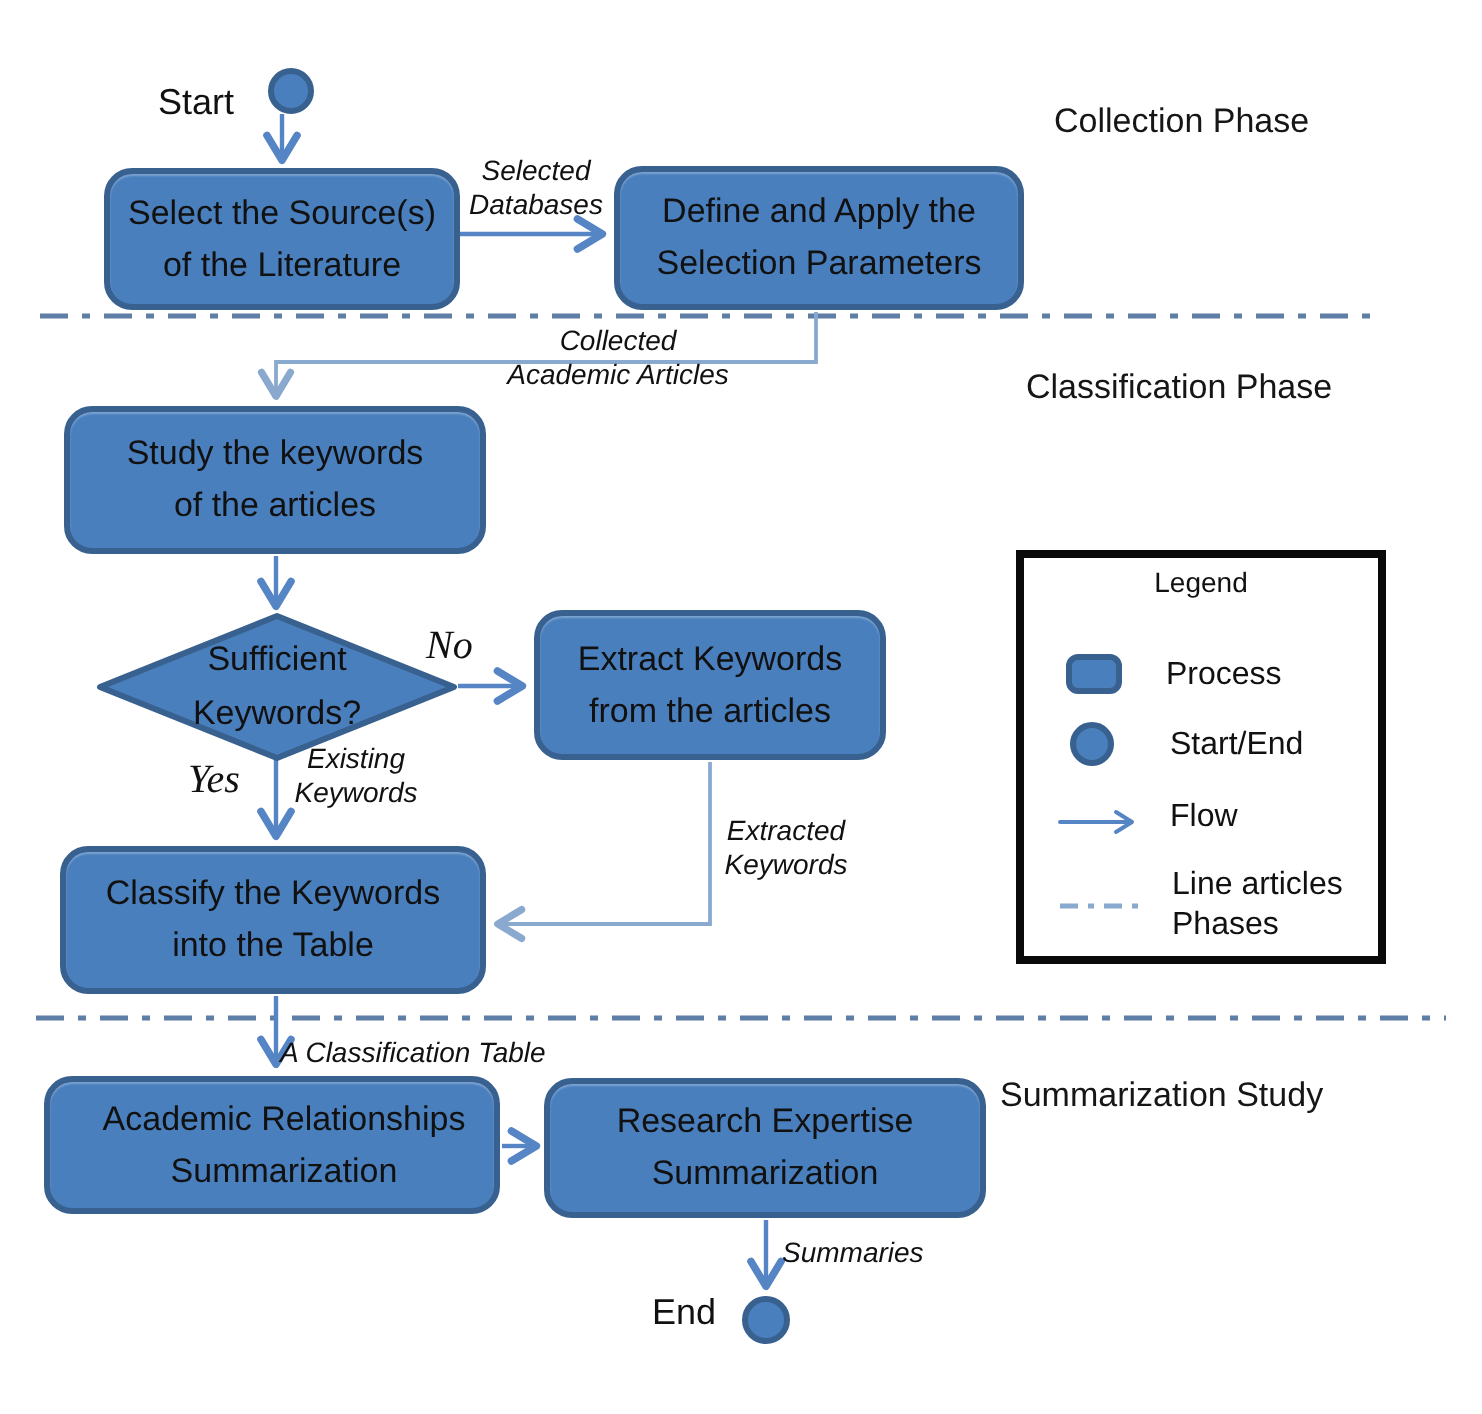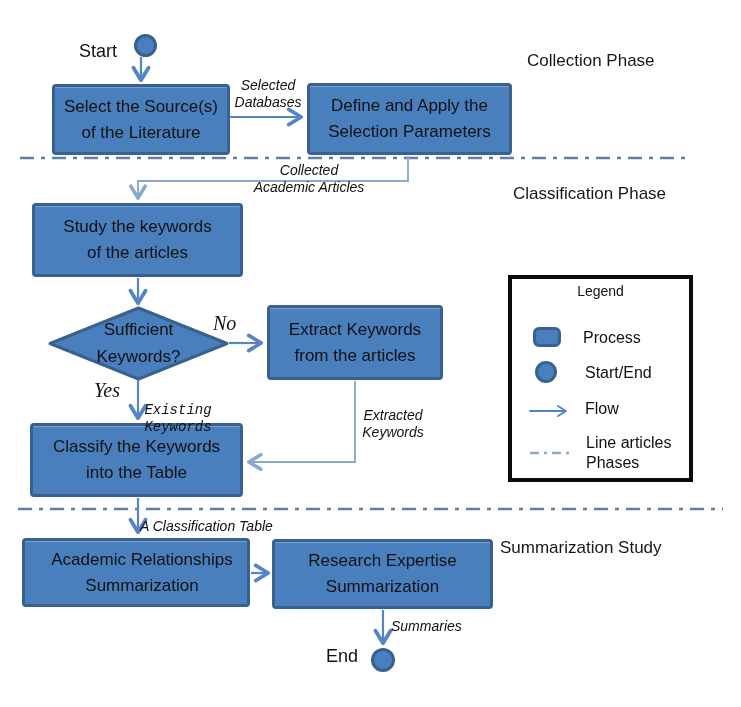--- a/index.html
+++ b/index.html
@@ -11,21 +11,21 @@
     height: 707px;
     background: #ffffff;
     overflow: hidden;
   }
   #edge-layer { position: absolute; left: 0; top: 0; }
 
   .node {
     position: absolute;
     background: #4a7fbe;
     border: 3px solid #38618f;
-    border-radius: 4px;
+    border-radius: 14px;
     box-shadow: inset 0 1px 1px rgba(255,255,255,.28);
     display: flex;
     align-items: center;
     justify-content: center;
     text-align: center;
     font-size: 17px;
     line-height: 26px;
     color: #111111;
     white-space: pre-line;
   }
@@ -168,21 +168,21 @@
   <div class="lbl phase-label" style="left:527px; top:51px;">Collection Phase</div>
   <div class="lbl phase-label" style="left:513px; top:184px;">Classification Phase</div>
   <div class="lbl phase-label" style="left:500px; top:538px;">Summarization Study</div>
 
   <div class="lbl edge-label" style="left:228px; top:77px; width:80px;">Selected
 Databases</div>
   <div class="lbl edge-label" style="left:235px; top:162px; width:148px;">Collected
 Academic Articles</div>
   <div class="lbl serif-label" style="left:213px; top:312px;">No</div>
   <div class="lbl serif-label" style="left:94px; top:379px;">Yes</div>
-  <div class="lbl edge-label" style="left:141px; top:402px; width:74px;font-family:Liberation Mono, monospace;">Existing
+  <div class="lbl edge-label" style="left:141px; top:371px; width:74px;">Existing
 Keywords</div>
   <div class="lbl edge-label" style="left:355px; top:407px; width:76px;">Extracted
 Keywords</div>
   <div class="lbl edge-label left-align" style="left:140px; top:518px;">A Classification Table</div>
   <div class="lbl edge-label left-align" style="left:391px; top:618px;">Summaries</div>
 
   <div class="legend-box">
     <div class="legend-title">Legend</div>
 
     <div class="legend-process-icon"></div>

